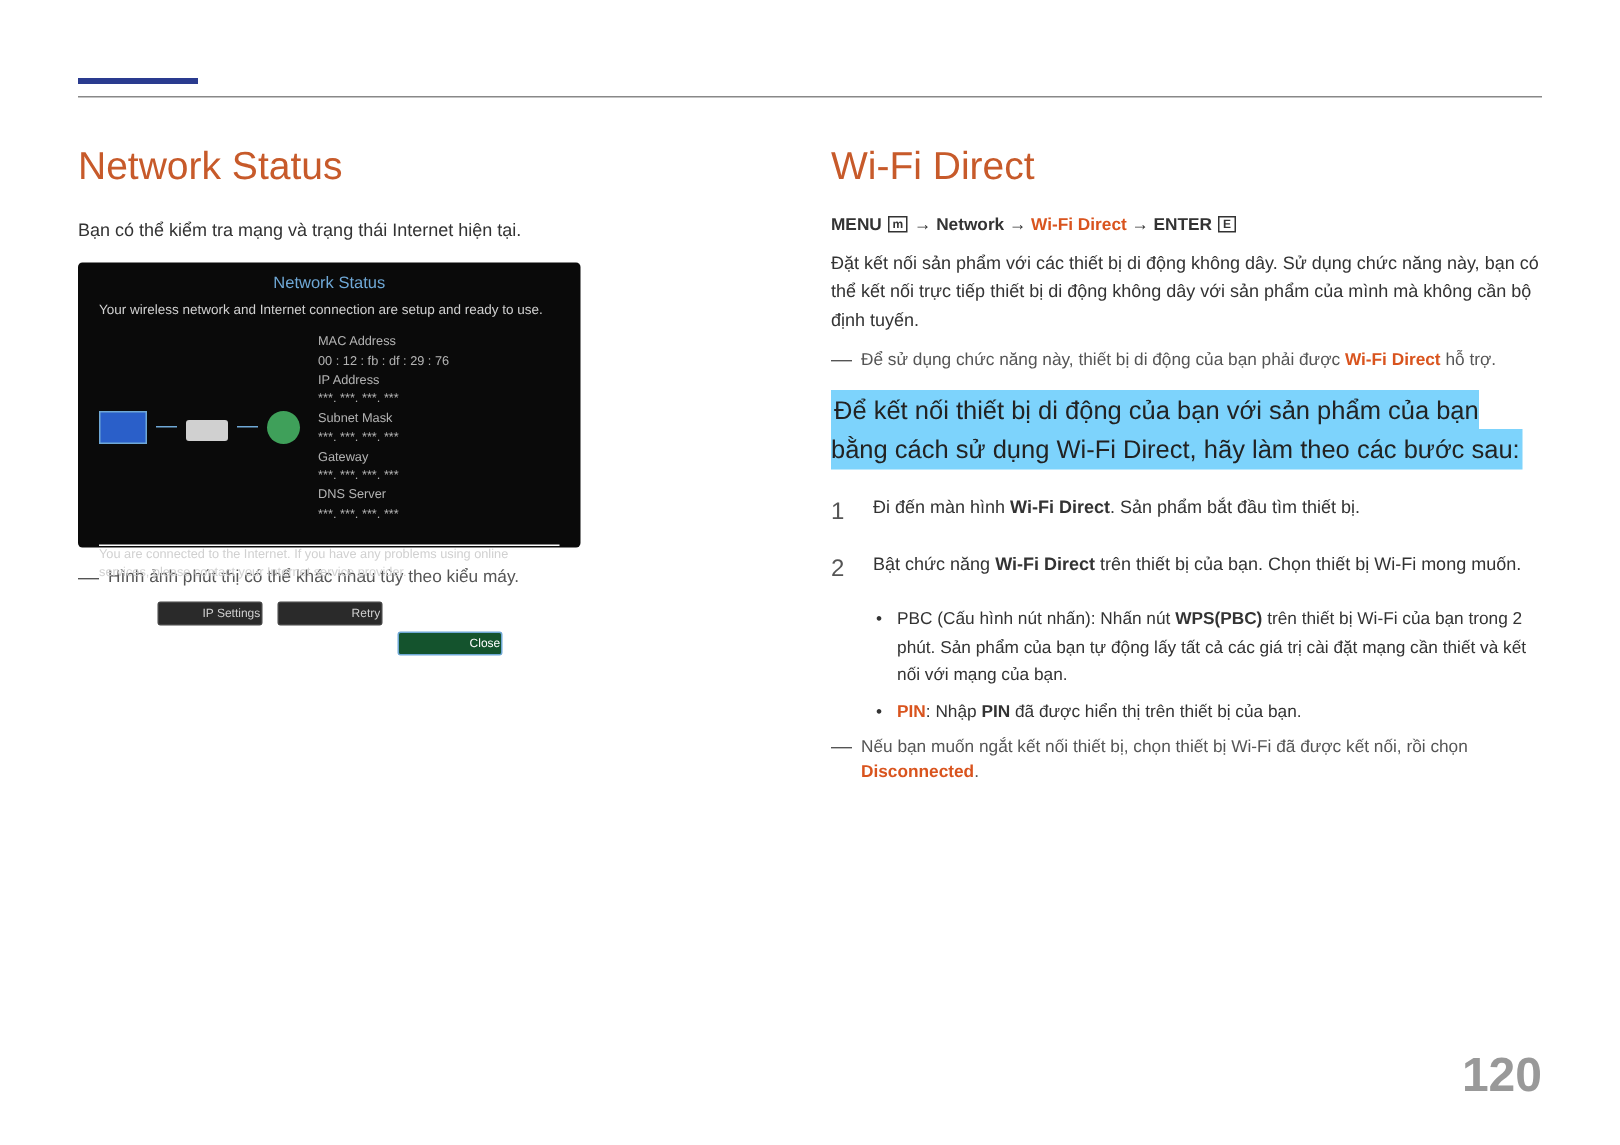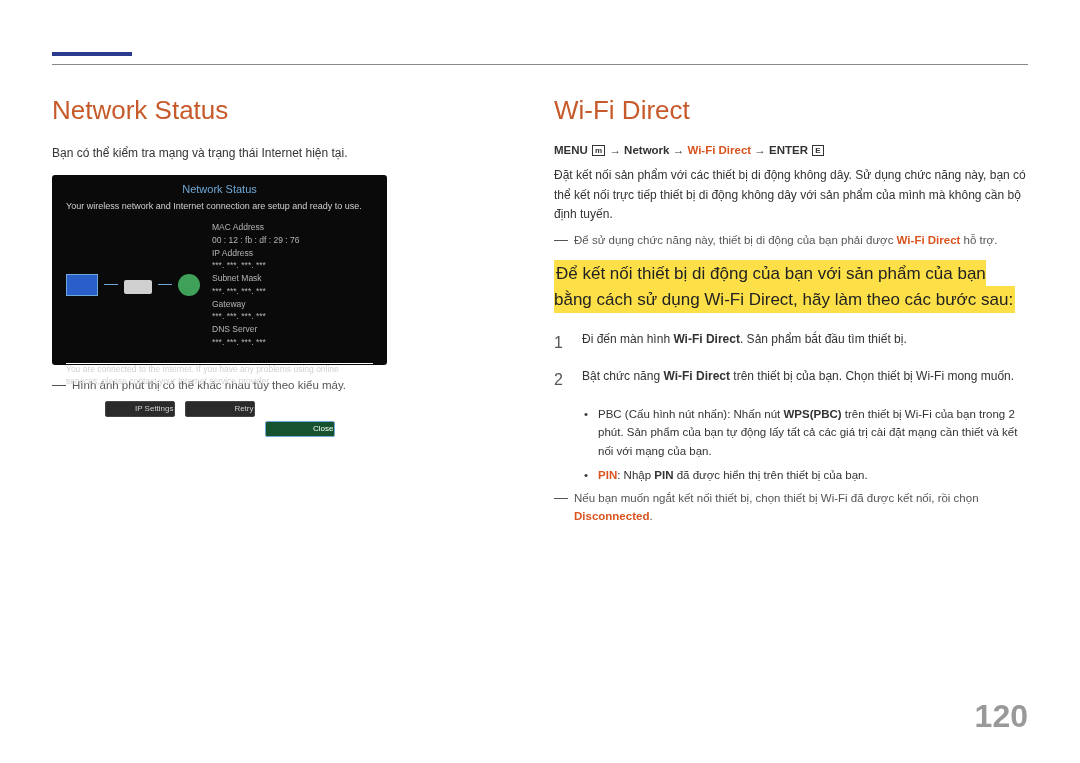--- a/index.html
+++ b/index.html
@@ -108,21 +108,21 @@
       width: 70px; height: 16px; background: #2a2a2a; border: 1px solid #444;
       font-size: 8px; text-align: right; line-height: 14px; border-radius: 2px;
     }
     .ss-btn.active { background: #14532d; border-color: #6fa8d6; color: #fff; margin-top: 20px; }
     .note-dash {
       display: flex; gap: 6px; font-size: 11.5px; color: #555; line-height: 1.5;
       margin-bottom: 6px;
     }
     .note-dash .dash { flex-shrink: 0; font-size: 14px; position: relative; top: -3px; }
     .highlight-block {
-      background: #fde047;
+      background: #7dd3fc;
       padding: 4px 2px;
       font-size: 17px;
       line-height: 1.55;
       color: #222;
       margin: 8px 0 24px 0;
       display: inline;
     }
     .highlight-wrap { margin: 8px 0 16px 0; }
     .step {
       display: flex; gap: 14px; margin-bottom: 12px; font-size: 12px; line-height: 1.6;

